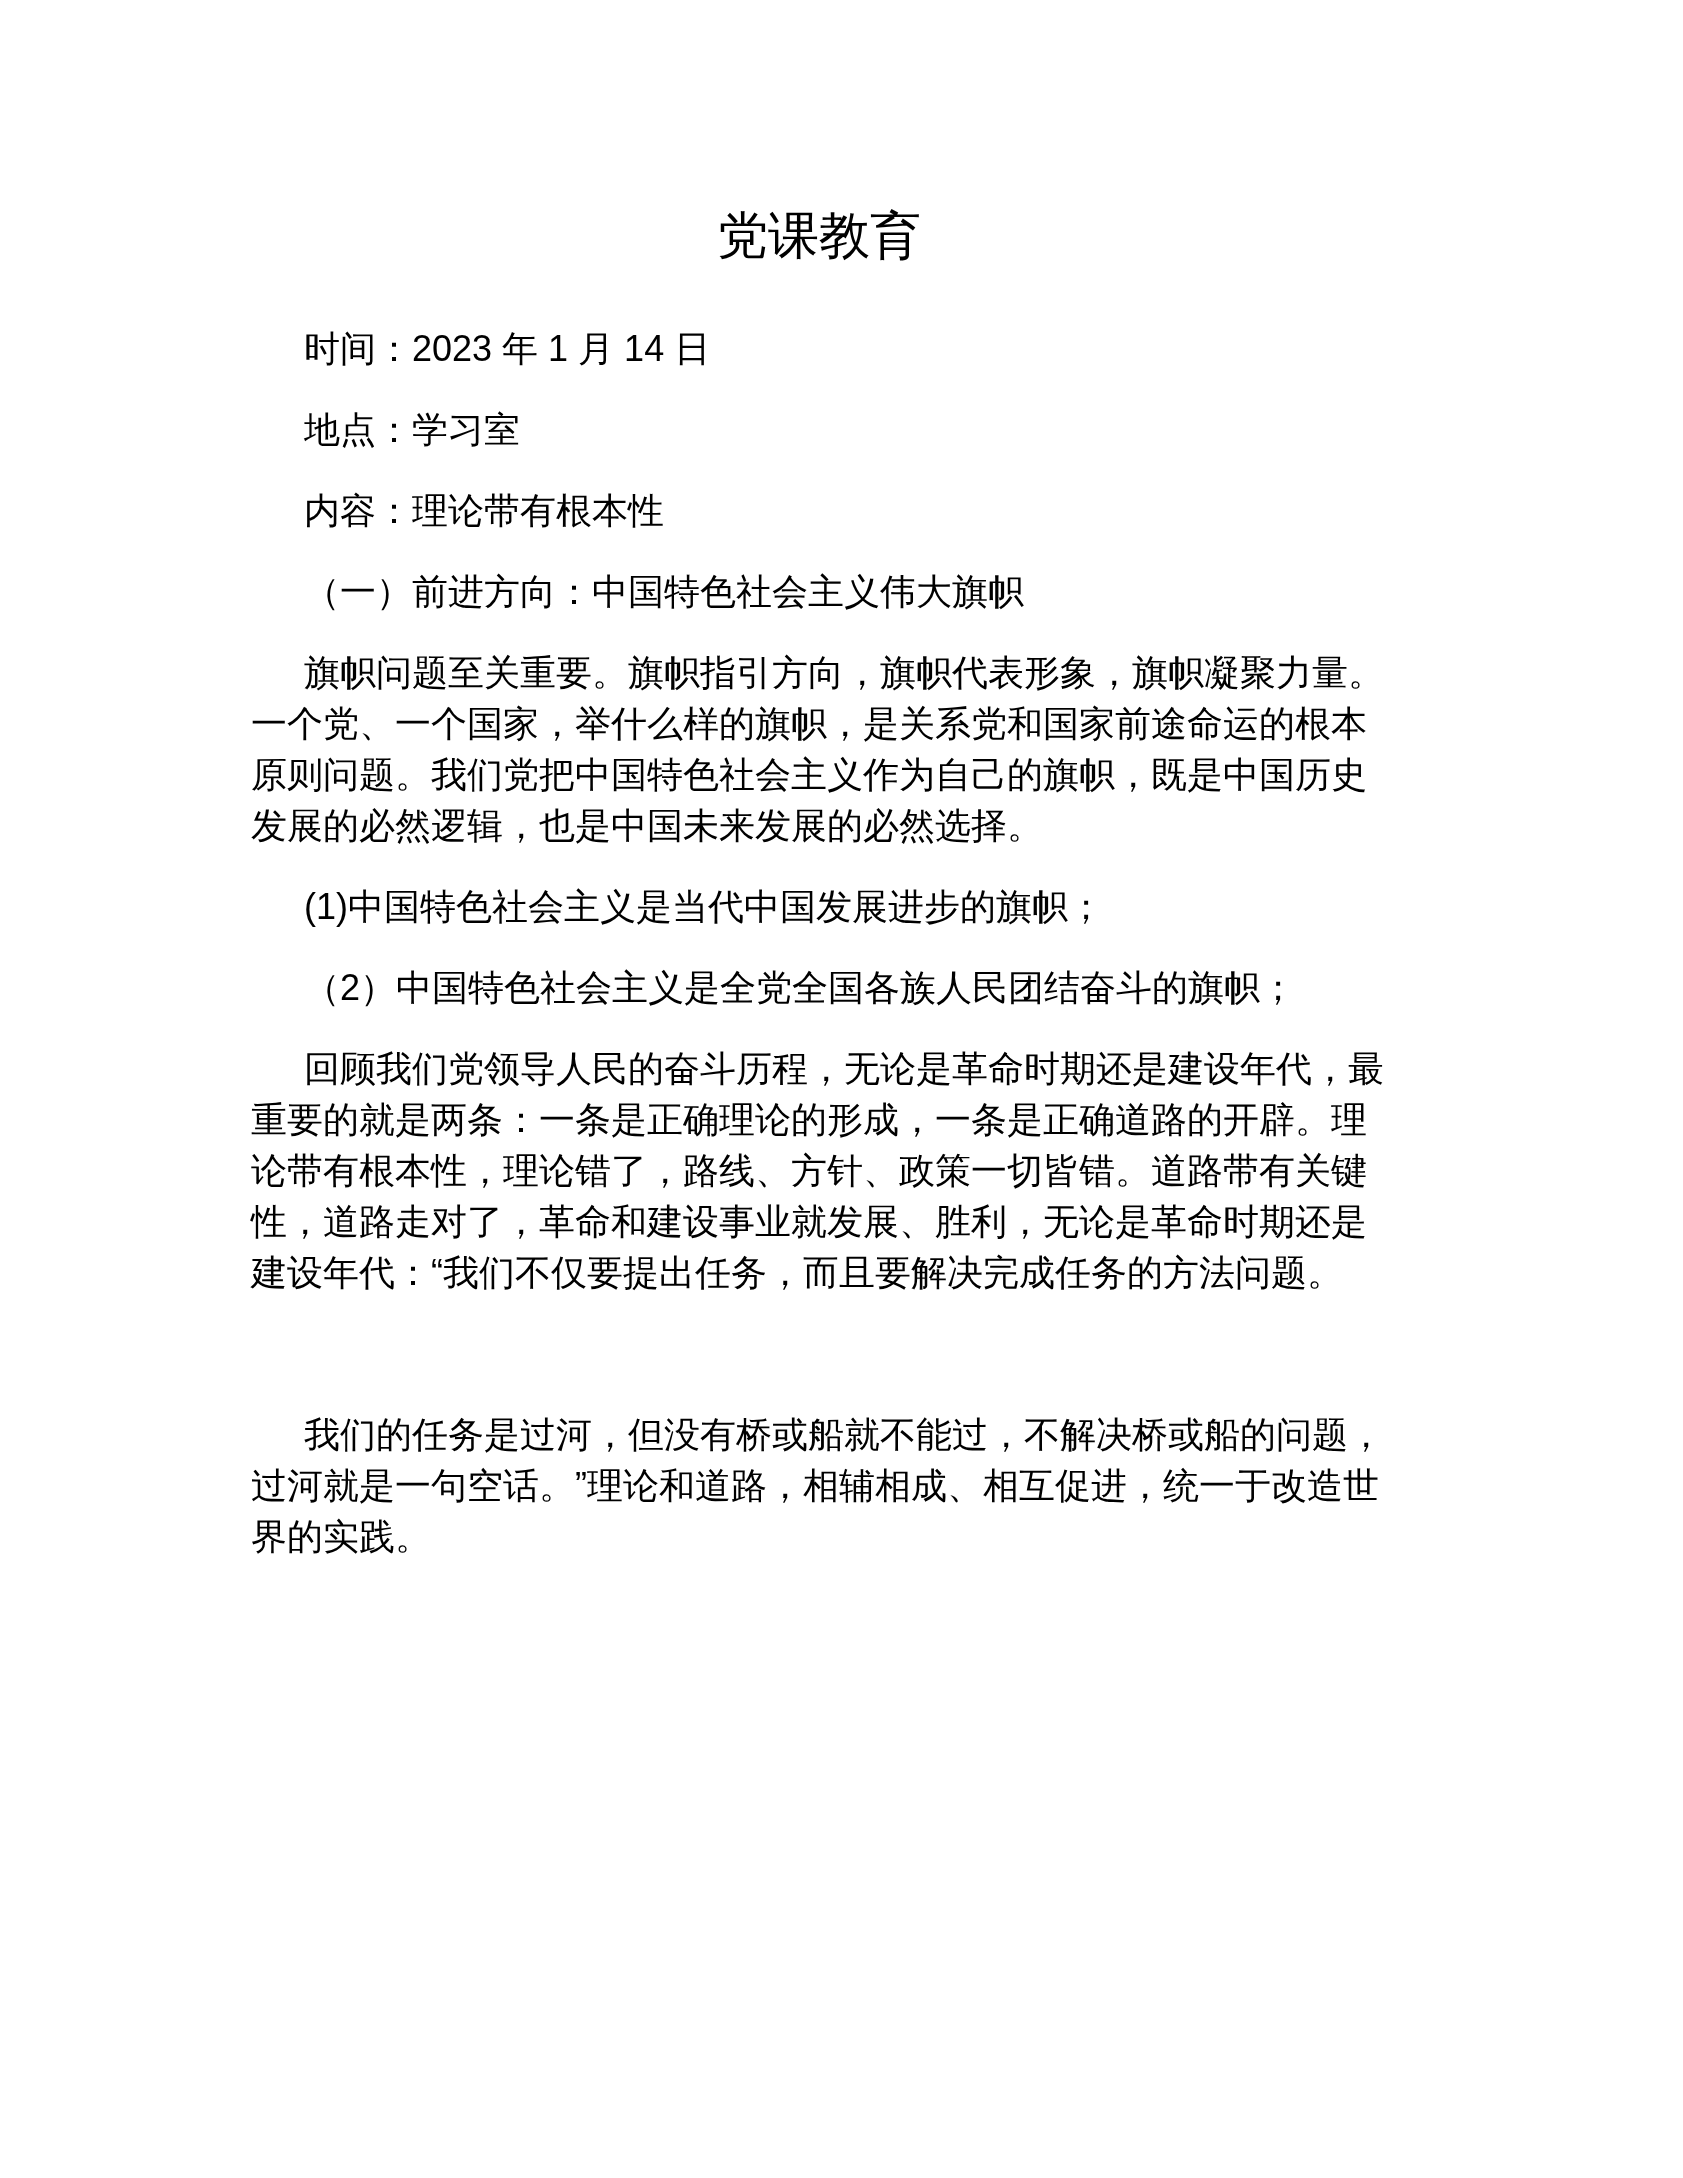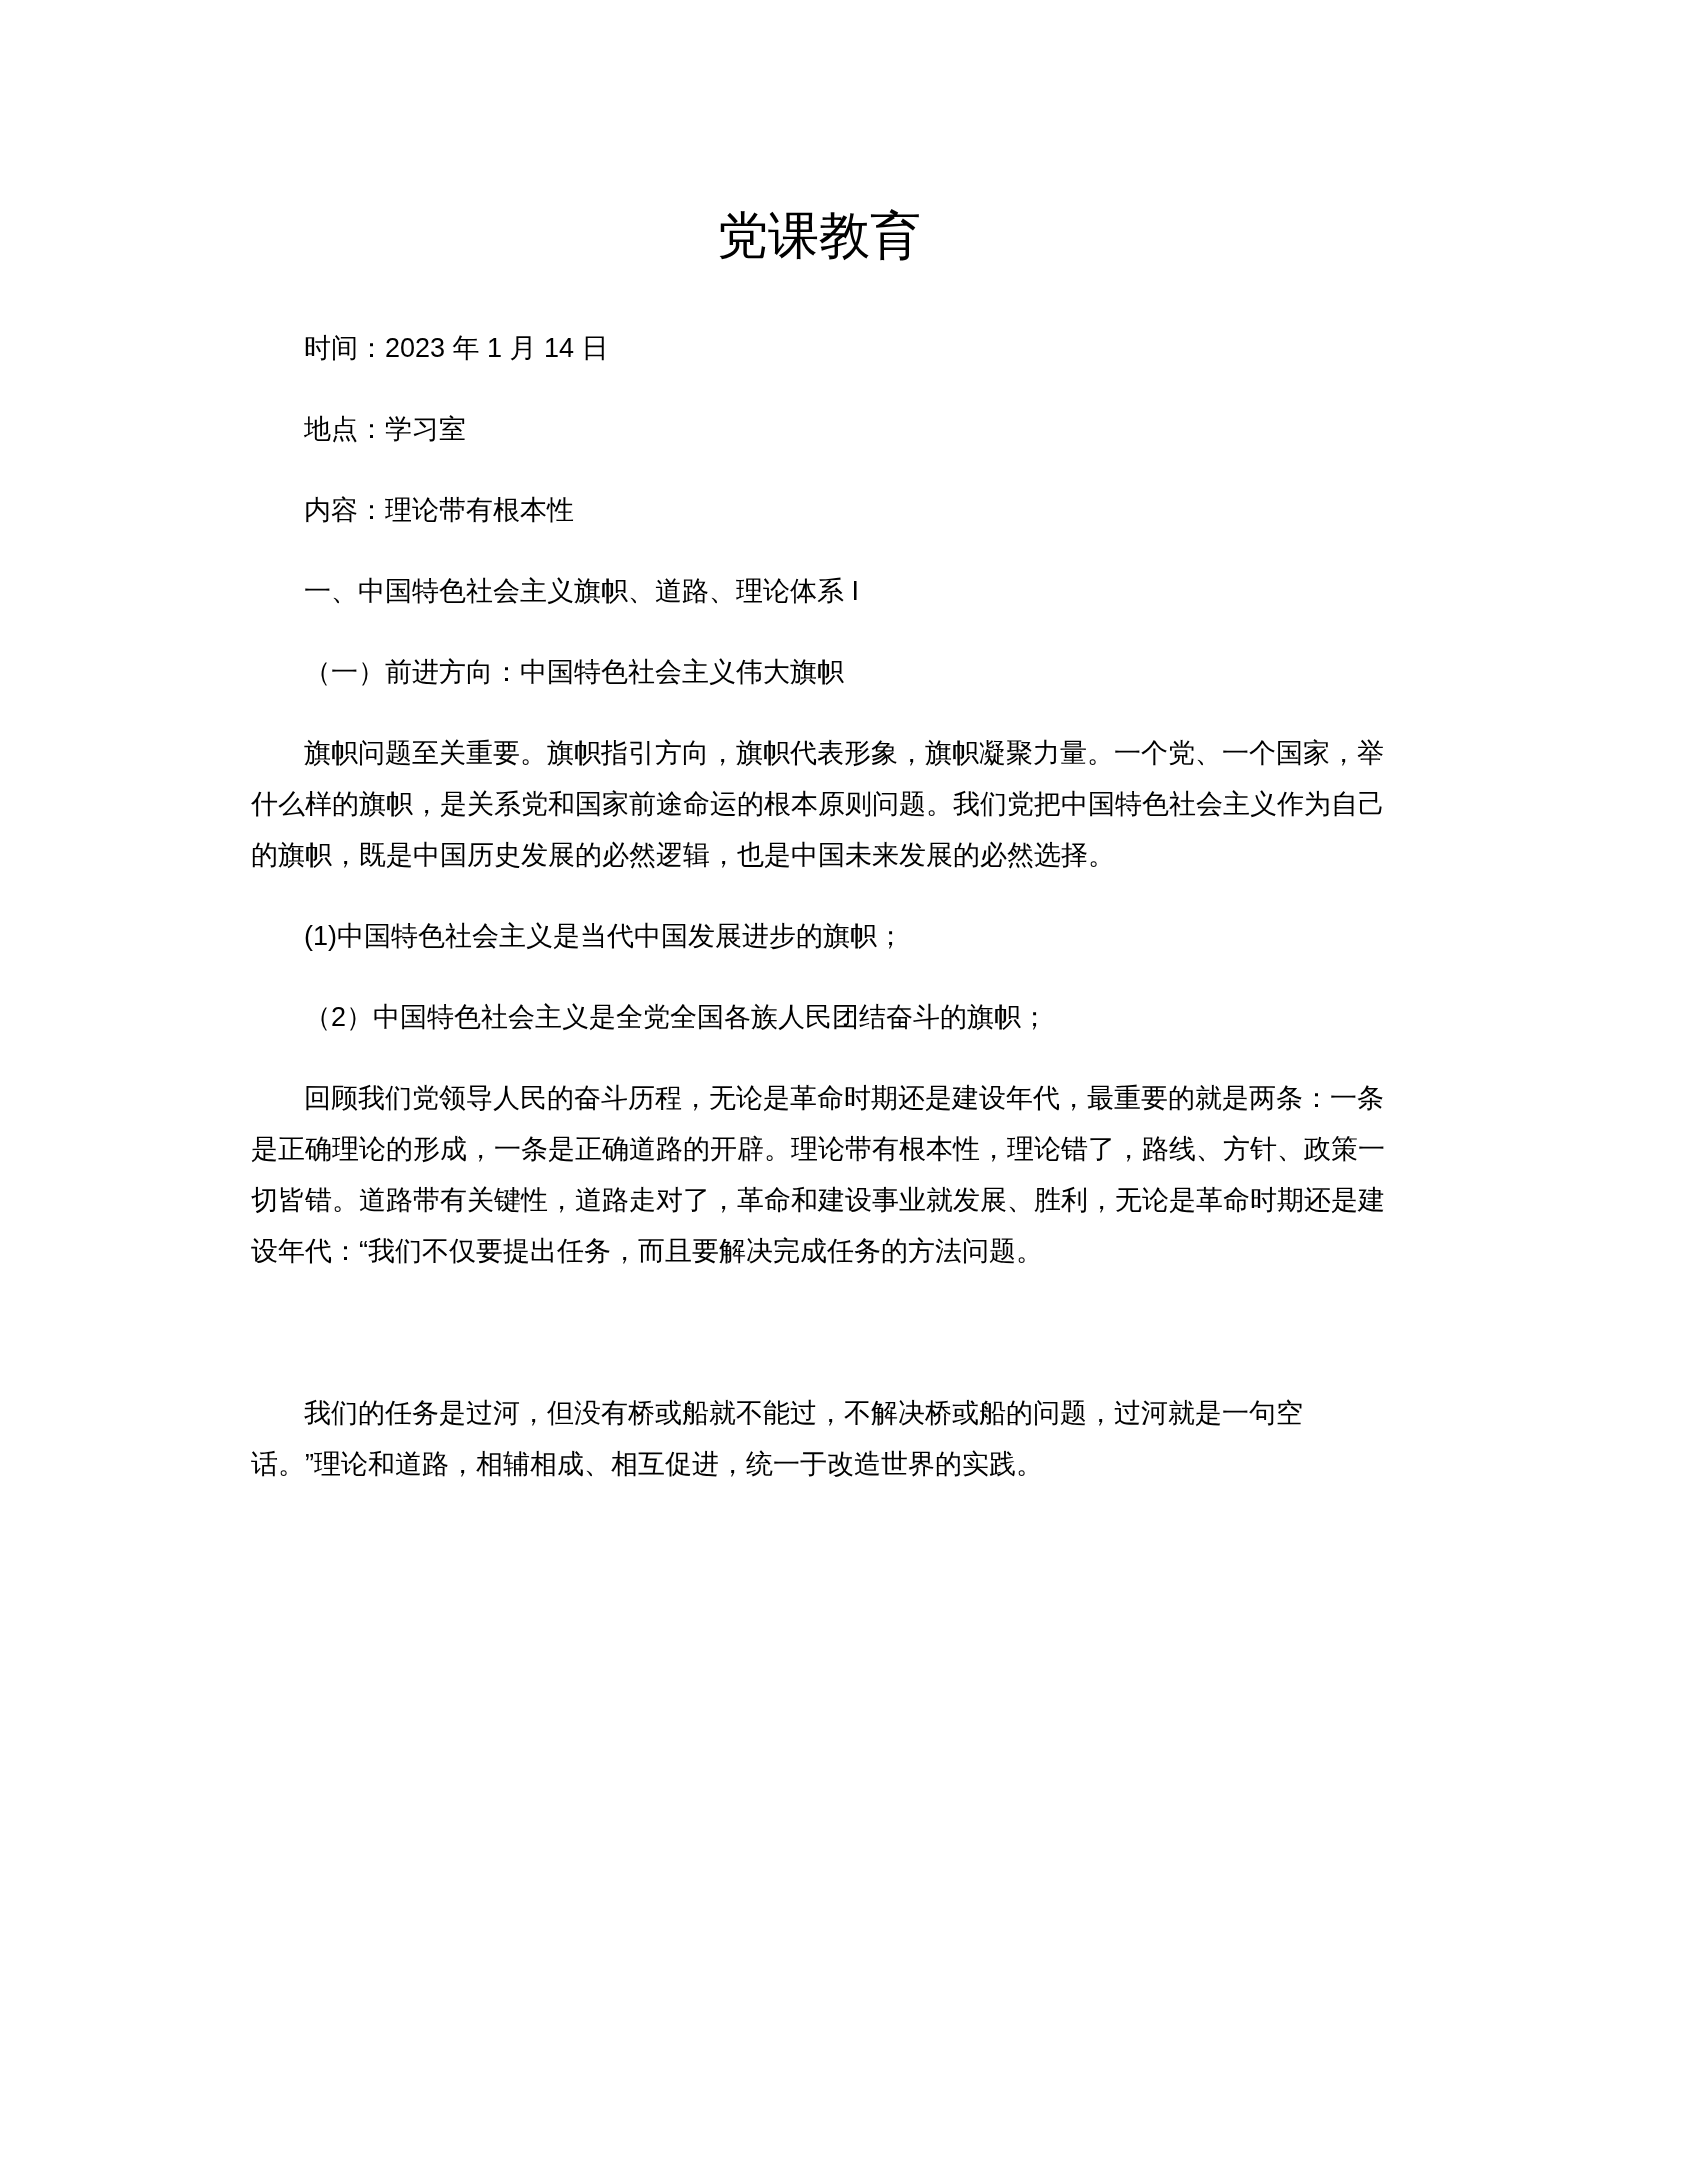--- a/index.html
+++ b/index.html
@@ -18,42 +18,41 @@
     overflow: hidden;
   }
   .title {
     font-size: 51px;
     line-height: 61px;
     font-weight: normal;
     text-align: center;
     margin: 0 0 57px 0;
   }
   p.line {
-    font-size: 27px;
+    font-size: 36px;
     line-height: 51px;
     margin: 30px 0;
     text-indent: 53px;
     word-break: break-all;
     overflow-wrap: break-word;
   }
   p.line.empty {
     min-height: 51px;
   }
 </style>
 </head>
 <body>
 
 <div class="page">
   <h1 class="title">党课教育</h1>
 
   <p class="line">时间：2023 年 1 月 14 日</p>
   <p class="line">地点：学习室</p>
   <p class="line">内容：理论带有根本性</p>
 
-  <p class="line">一、中国特色社会主义旗帜、道路、理论体系 I</p>
   <p class="line">（一）前进方向：中国特色社会主义伟大旗帜</p>
 
   <p class="line">旗帜问题至关重要。旗帜指引方向，旗帜代表形象，旗帜凝聚力量。一个党、一个国家，举什么样的旗帜，是关系党和国家前途命运的根本原则问题。我们党把中国特色社会主义作为自己的旗帜，既是中国历史发展的必然逻辑，也是中国未来发展的必然选择。</p>
 
   <p class="line">(1)中国特色社会主义是当代中国发展进步的旗帜；</p>
   <p class="line">（2）中国特色社会主义是全党全国各族人民团结奋斗的旗帜；</p>
 
 
   <p class="line">回顾我们党领导人民的奋斗历程，无论是革命时期还是建设年代，最重要的就是两条：一条是正确理论的形成，一条是正确道路的开辟。理论带有根本性，理论错了，路线、方针、政策一切皆错。道路带有关键性，道路走对了，革命和建设事业就发展、胜利，无论是革命时期还是建设年代：“我们不仅要提出任务，而且要解决完成任务的方法问题。</p>
 

